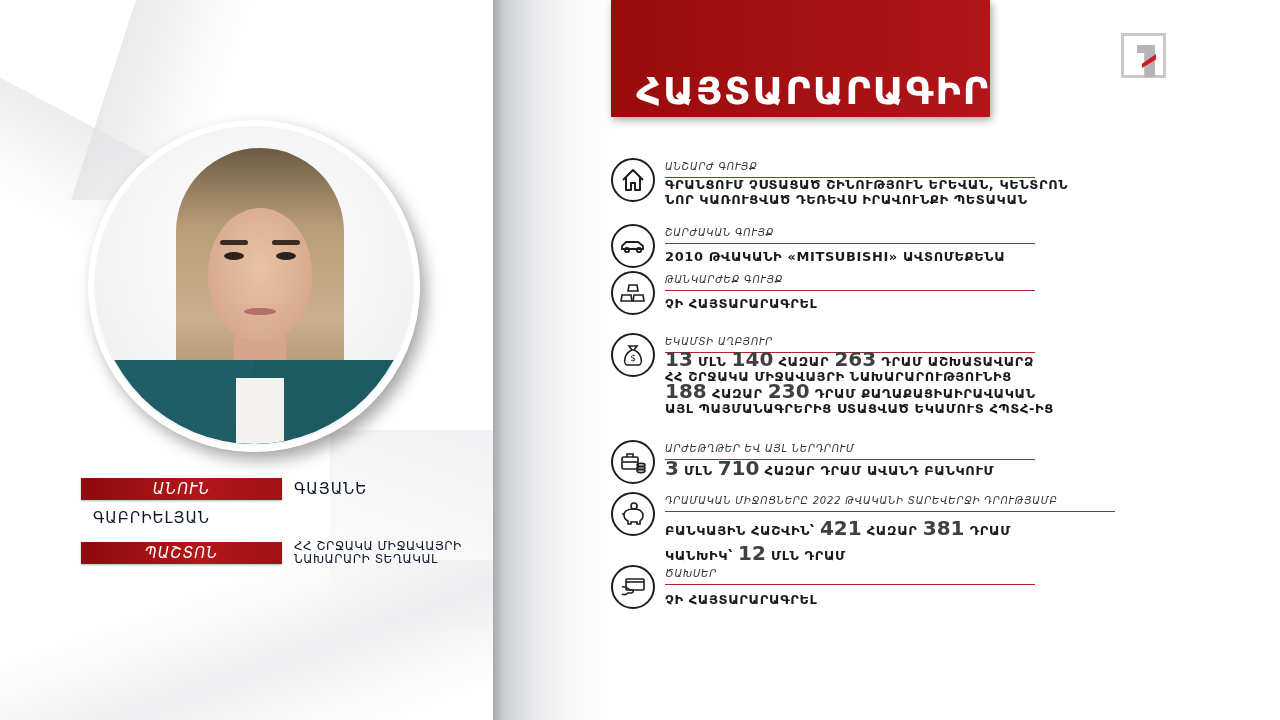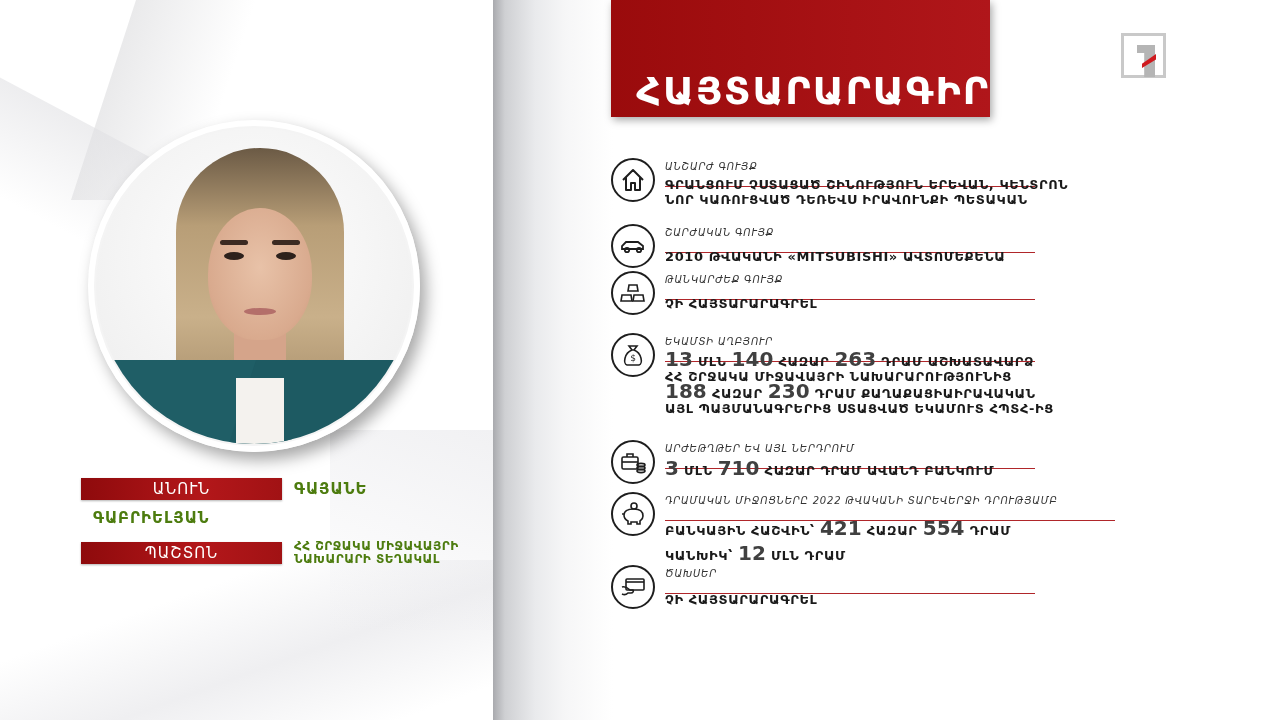--- a/index.html
+++ b/index.html
@@ -79,26 +79,26 @@
   }
   .portrait .shirt {
     position: absolute; left: 140px; top: 250px; width: 48px; height: 80px; background: #f4f2ee;
   }
 
   
   .info-row { position: absolute; left: 81px; display: flex; align-items: center; }
   .info-label {
     width: 201px; height: 22px;
     background: linear-gradient(90deg, #8e0a0c 0%, #b3171a 60%, #a11214 100%);
-    color: #ffffff; font-size: 15px; letter-spacing: 1px;
+    color: #ffffff; font-style: italic; font-size: 15px; letter-spacing: 1px;
     display: flex; align-items: center; justify-content: center;
     box-shadow: 0 1px 2px rgba(0,0,0,0.3);
   }
   .info-value {
-    margin-left: 12px; color: #4d7c0f; font-weight: bold; font-size: 15px; letter-spacing: 1px;
+    margin-left: 12px; color: #0f172a; font-weight: normal; font-size: 15px; letter-spacing: 1px;
   }
   .info-value.small { font-size: 12px; line-height: 13px; letter-spacing: 0.5px; }
 
   
   .title-block {
     position: absolute; left: 611px; top: 0; width: 379px; height: 117px;
     background: linear-gradient(90deg, #9a0b0c 0%, #b0161a 100%);
     box-shadow: 2px 3px 8px rgba(0,0,0,0.35);
   }
   .title-text {
@@ -124,21 +124,21 @@
   .section { position: absolute; left: 611px; width: 475px; }
   .icon-circle {
     position: absolute; left: 0; top: 0; width: 44px; height: 44px;
     border: 2px solid #1e1e1e; border-radius: 50%; background: #ffffff;
     display: flex; align-items: center; justify-content: center;
   }
   .icon-circle svg { width: 28px; height: 28px; }
   .sec-head {
     position: absolute; left: 54px; top: 3px; width: 370px;
     font-style: italic; font-size: 10px; color: #333; letter-spacing: 0.8px;
-    padding-bottom: 14px; border-bottom: 1.5px solid #b0262a;
+    padding-bottom: 5px; border-bottom: 1.5px solid #b0262a;
   }
   .sec-body {
     position: absolute; left: 54px; width: 430px;
     font-weight: bold; font-size: 13px; color: #1a1a1a; letter-spacing: 0.6px; line-height: 15px;
   }
   .sec-body .num { color: #404040; font-size: 20px; letter-spacing: 0; }
   .sec-body .line { display: block; white-space: nowrap; }
 </style>
 </head>
 <body>
@@ -292,21 +292,21 @@
         <path d="M5 15 C5 10 10 9 15 9 C21 9 24 12 24 16 C24 19 22 20 21 21 V24 H18 V22 H12 V24 H9 V21 C7 20 5 18 5 15 Z"></path>
         <path d="M3 14 H5"></path>
       </svg>
   </div>
   <div class="sec-head" style="width:450px">ԴՐԱՄԱԿԱՆ ՄԻՋՈՑՆԵՐԸ 2022 ԹՎԱԿԱՆԻ ՏԱՐԵՎԵՐՋԻ ԴՐՈՒԹՅԱՄԲ</div>
   <div class="sec-body" style="top:25px; line-height:22px">
     <span class="line">
       <span>ԲԱՆԿԱՅԻՆ ՀԱՇՎԻՆ՝</span>
       <span class="num">421</span>
       <span>ՀԱԶԱՐ</span>
-      <span class="num">554</span>
+      <span class="num">381</span>
       <span>ԴՐԱՄ</span>
     </span>
     <span class="line">
       <span>ԿԱՆԽԻԿ՝</span>
       <span class="num">12</span>
       <span>ՄԼՆ ԴՐԱՄ</span>
     </span>
   </div>
 </div>
 

